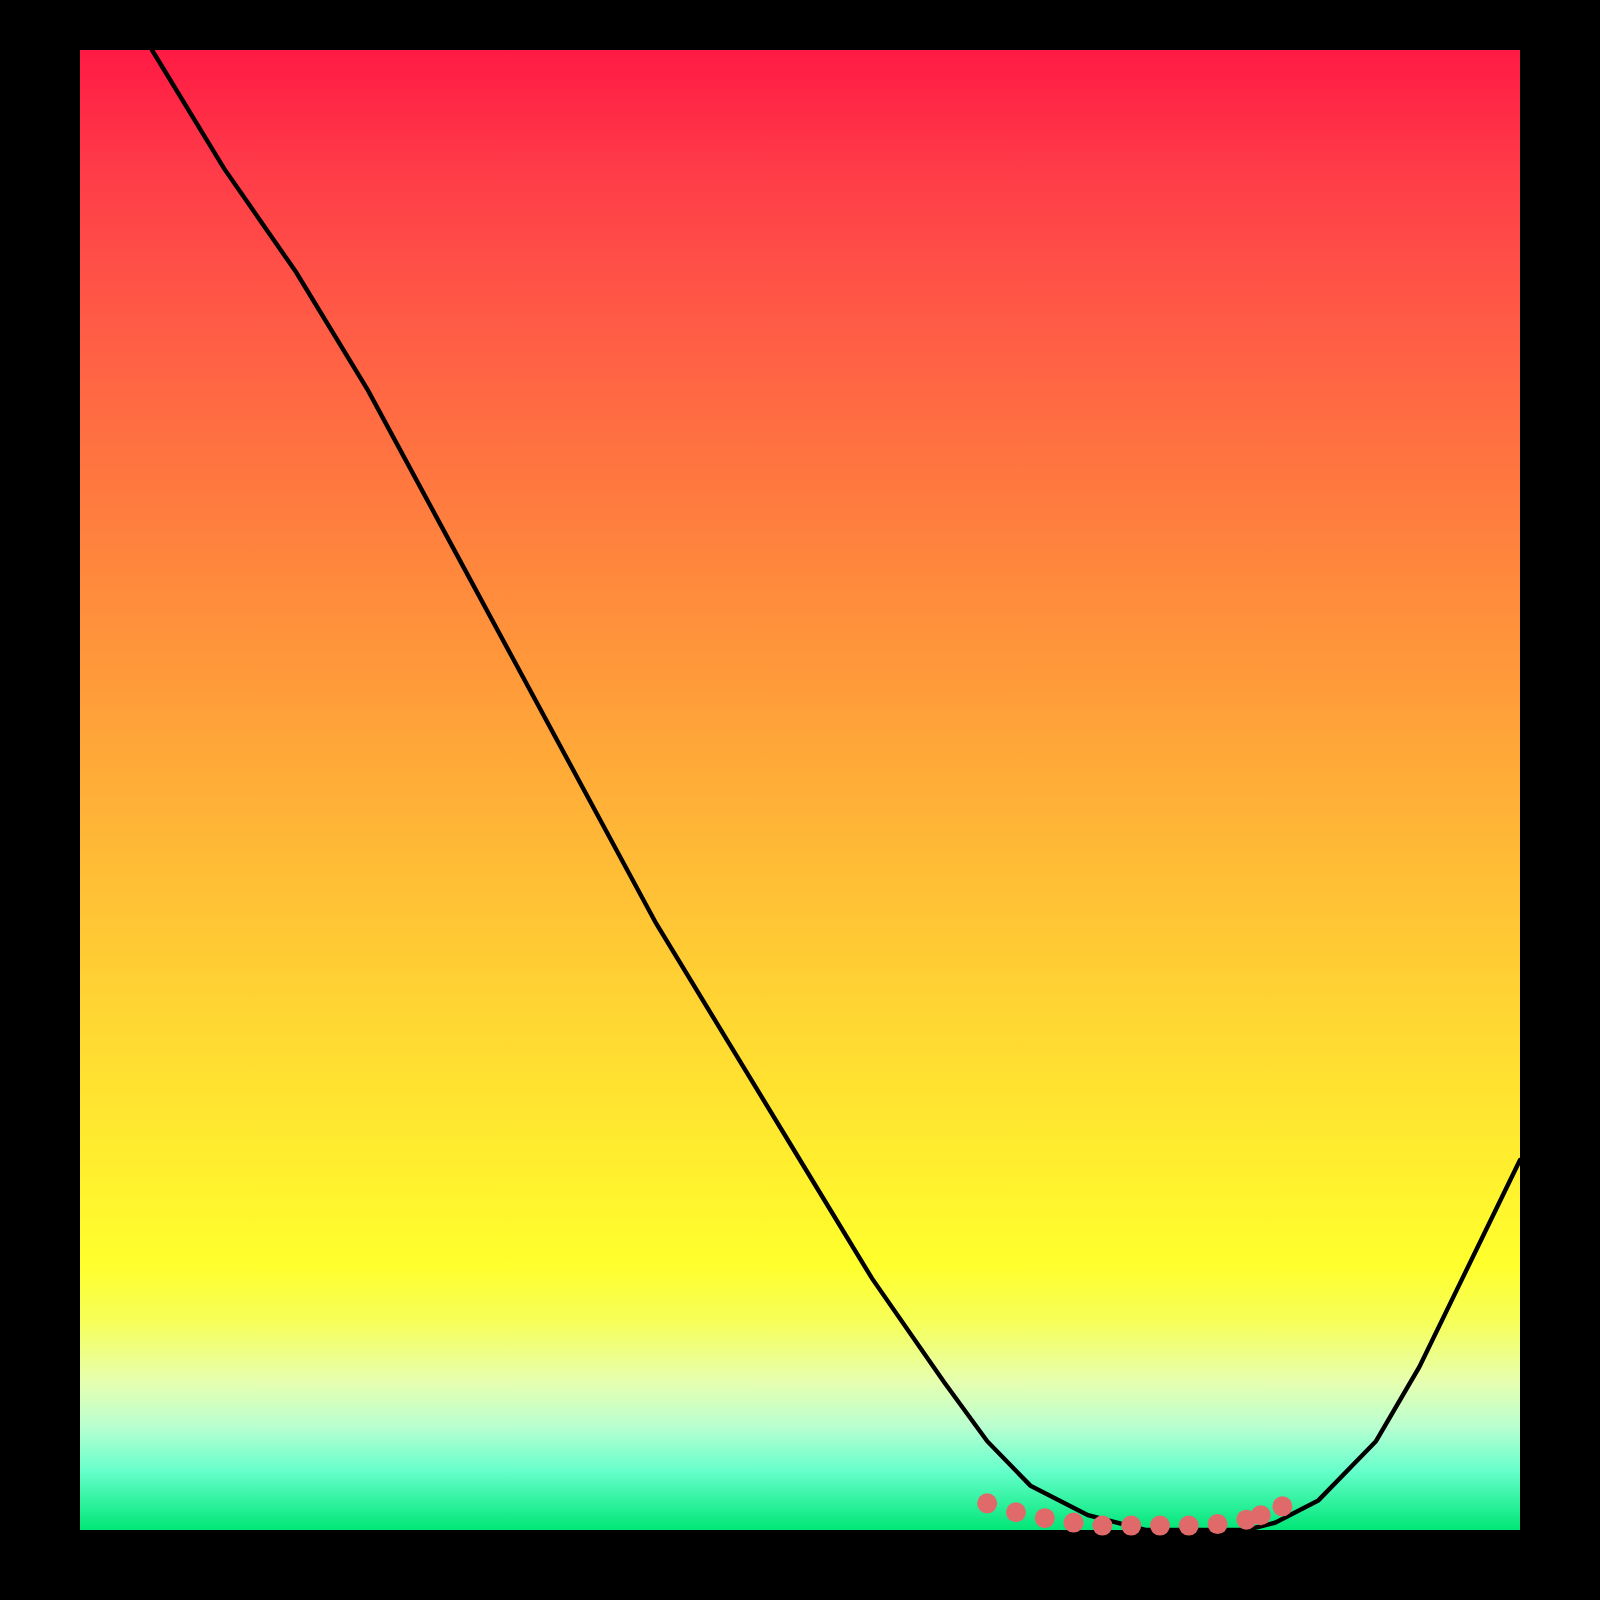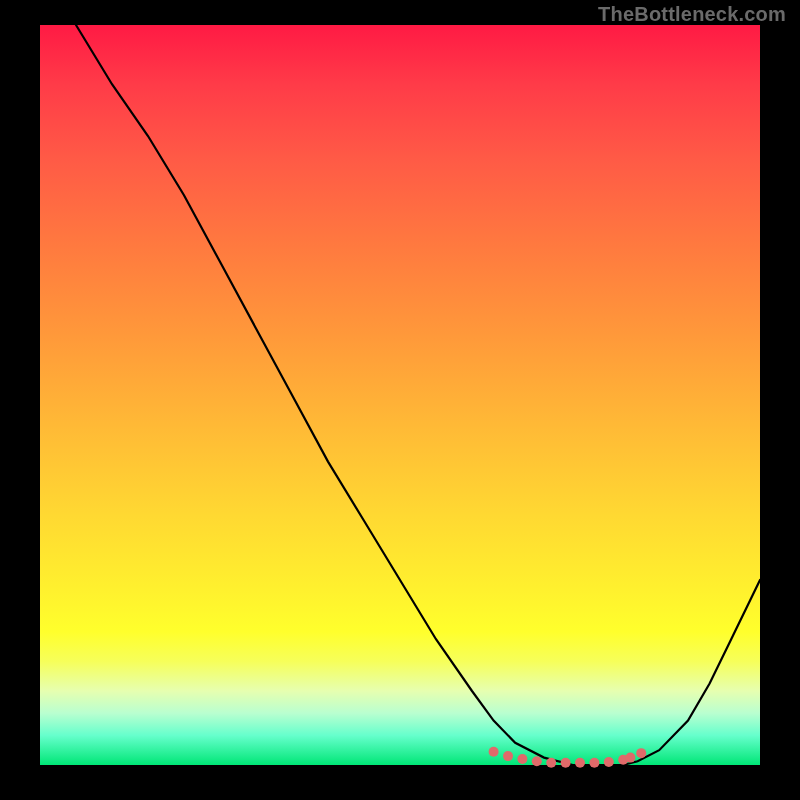--- a/index.html
+++ b/index.html
@@ -58,21 +58,20 @@
     width: 720px;
     height: 740px;
     overflow: visible;
   }
 </style>
 </head>
 <body>
 
 <div class="frame">
 
-  <div class="watermark">TheBottleneck.com</div>
 
   <div class="plot-area">
     <svg class="overlay" viewBox="0 0 720 740" preserveAspectRatio="none">
       <path id="curve-path" fill="none" stroke="#000000" stroke-width="2.2" stroke-linecap="round" d="M36.00 0.00 L72.00 59.20 L108.00 111.00 L144.00 170.20 L180.00 236.80 L216.00 303.40 L252.00 370.00 L288.00 436.60 L324.00 495.80 L360.00 555.00 L396.00 614.20 L432.00 666.00 L453.60 695.60 L475.20 717.80 L504.00 732.60 L532.80 740.00 L561.60 740.00 L583.20 740.00 L597.60 736.30 L619.20 725.20 L648.00 695.60 L669.60 658.60 L691.20 614.20 L720.00 555.00"></path>
       <g id="markers">
           <circle cx="453.60" cy="726.68" r="5" fill="#e06a6a"></circle>
           <circle cx="468.00" cy="731.12" r="5" fill="#e06a6a"></circle>
           <circle cx="482.40" cy="734.08" r="5" fill="#e06a6a"></circle>
           <circle cx="496.80" cy="736.30" r="5" fill="#e06a6a"></circle>
           <circle cx="511.20" cy="737.78" r="5" fill="#e06a6a"></circle>

